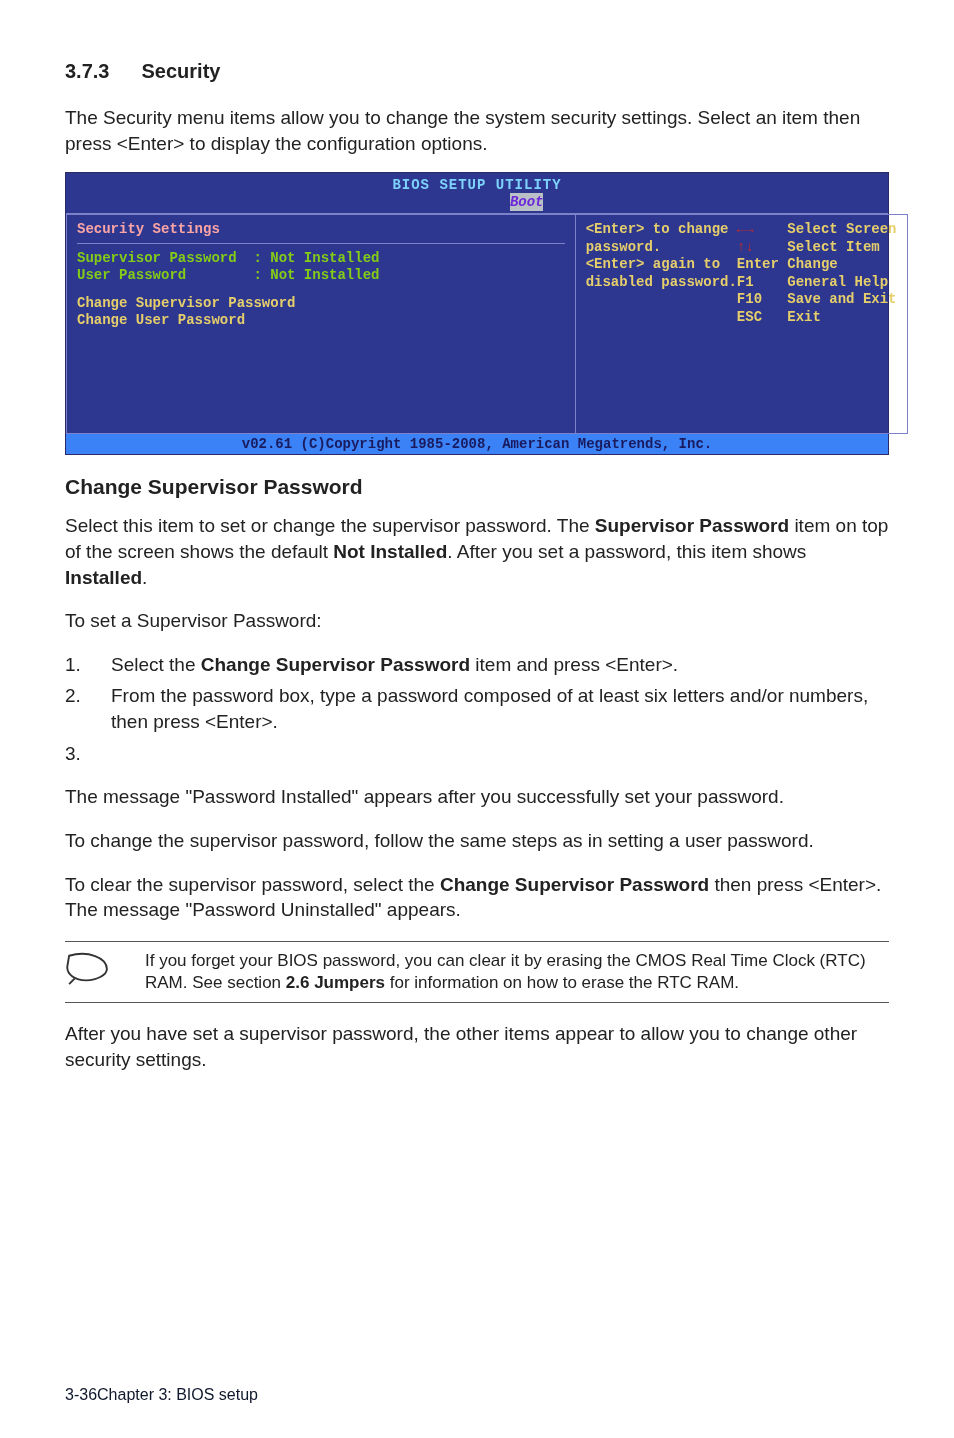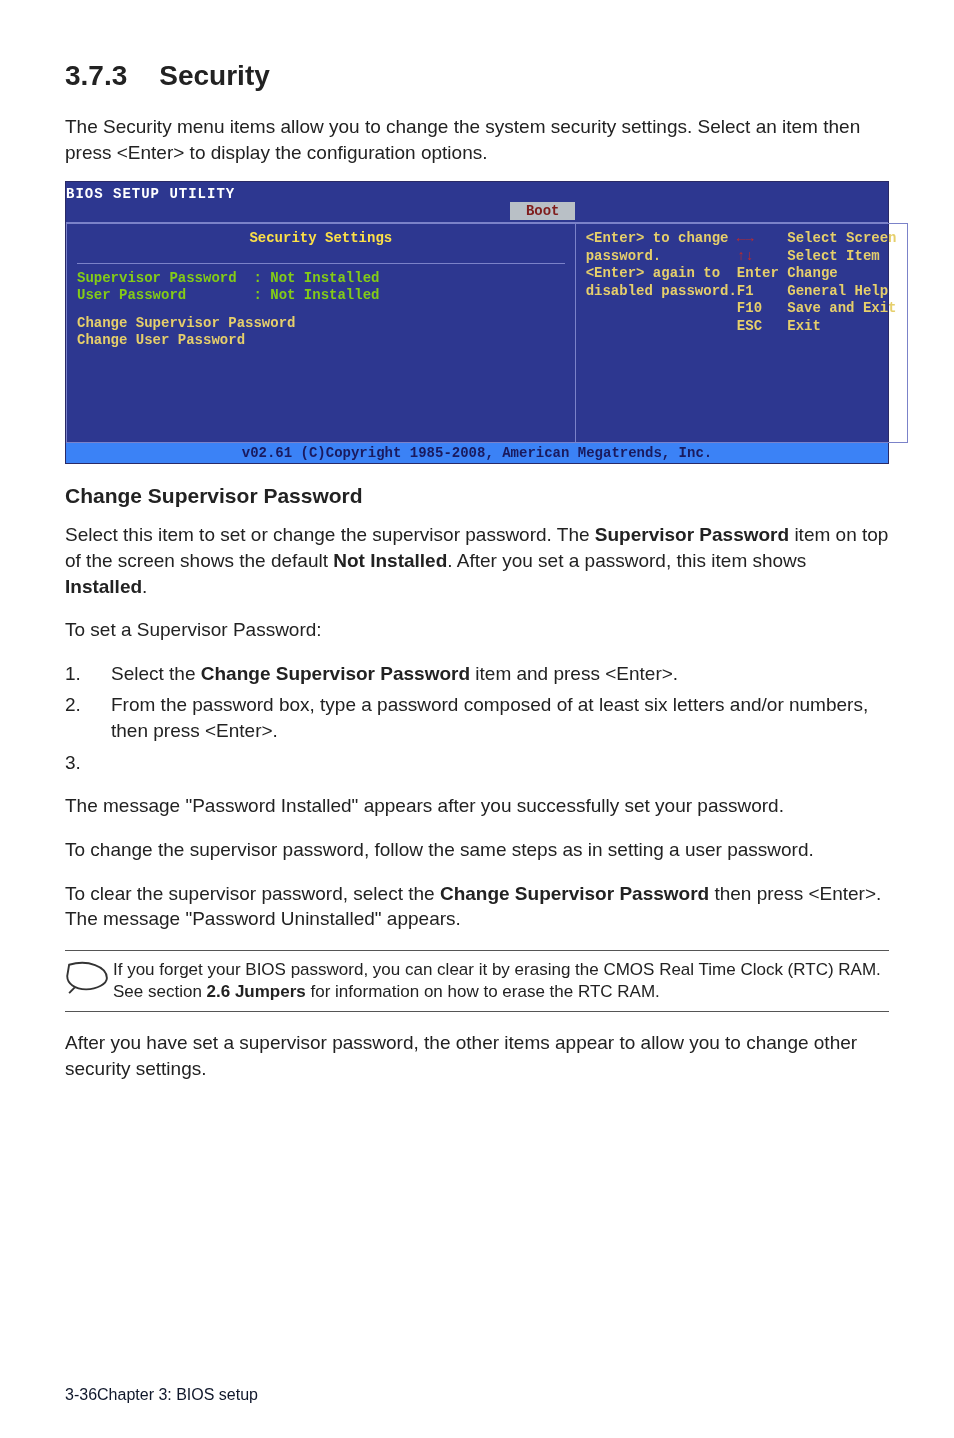--- a/index.html
+++ b/index.html
@@ -11,21 +11,21 @@
   }
   .page {
     width: 954px;
     min-height: 1438px;
     margin: 0 auto;
     padding: 60px 65px 30px 65px;
     box-sizing: border-box;
     position: relative;
   }
   h2.section-title {
-    font-size: 28px;
+    font-size: 20px;
     font-weight: bold;
     margin: 0 0 22px 0;
   }
   h2.section-title .num { display:inline-block; margin-right:32px; }
   .intro {
     font-size: 19px;
     line-height: 1.35;
     margin: 0 0 16px 0;
   }
 
@@ -35,36 +35,37 @@
     border: 1px solid #2a2a66;
     background: #2d3790;
     color: #fff;
     font-family: "Courier New", monospace;
     font-size: 14px;
     font-weight: bold;
     box-sizing: border-box;
     margin-bottom: 20px;
   }
   .bios-title {
-    text-align: left;
+    text-align: center;
     padding: 4px 0 0 0;
-    color: #ffffff;
+    color: #7dd3fc;
     letter-spacing: 1px;
   }
   .bios-tabs {
     height: 20px;
     position: relative;
   }
   .bios-tab {
     position: absolute;
     top: 0;
     background: #b9c0c6;
-    color: #7f1d1d;
-    padding: 1px 16px;
-    font-weight: bold;
+    color: #6d28d9;
+    padding: 1px 0;
+    font-weight: bold;
+    font-style: italic;
   }
   .bios-columns {
     display: flex;
     border-top: 1px solid #7b82c9;
   }
   .bios-left {
     flex: 0 0 62%;
     border: 1px solid #7b82c9;
     border-right: 1px solid #7b82c9;
     padding: 6px 10px 10px 10px;
@@ -77,23 +78,22 @@
     border-left: none;
     padding: 6px 10px 10px 10px;
     min-height: 220px;
     color: #e6cf6b;
     box-sizing: border-box;
     display:flex;
     flex-direction:row;
     justify-content:space-between;
   }
   .bios-left .section-hd {
-    color: #fde047;
-    margin-bottom: 15px;
-    text-align: center;
+    color: #fca5a5;
+    margin-bottom: 4px;
   }
   .bios-left .divider {
     border-top: 1px solid #7b82c9;
     margin: 4px 0 6px 0;
   }
   .bios-grey { color: #84cc16; font-weight: bold; }
   .bios-yellow { color: #e6cf6b; }
   .bios-line { white-space: pre; line-height: 1.25; }
   .keynav .arrow-lr { color: #c02a2a; }
   .keynav .arrow-ud { color: #c02a2a; }
@@ -125,21 +125,21 @@
     display: flex;
     margin-bottom: 6px;
   }
   ol.steps li .n { width: 46px; flex-shrink:0; }
   .note-box {
     border-top: 1px solid #555;
     border-bottom: 1px solid #555;
     padding: 8px 0;
     display: flex;
     align-items: flex-start;
-    gap: 2px;
+    gap: 34px;
     font-size: 17px;
     line-height: 1.3;
     margin: 6px 0 18px 0;
   }
   .note-icon {
     width: 46px;
     flex-shrink: 0;
     padding-top: 2px;
   }
   .footer {

